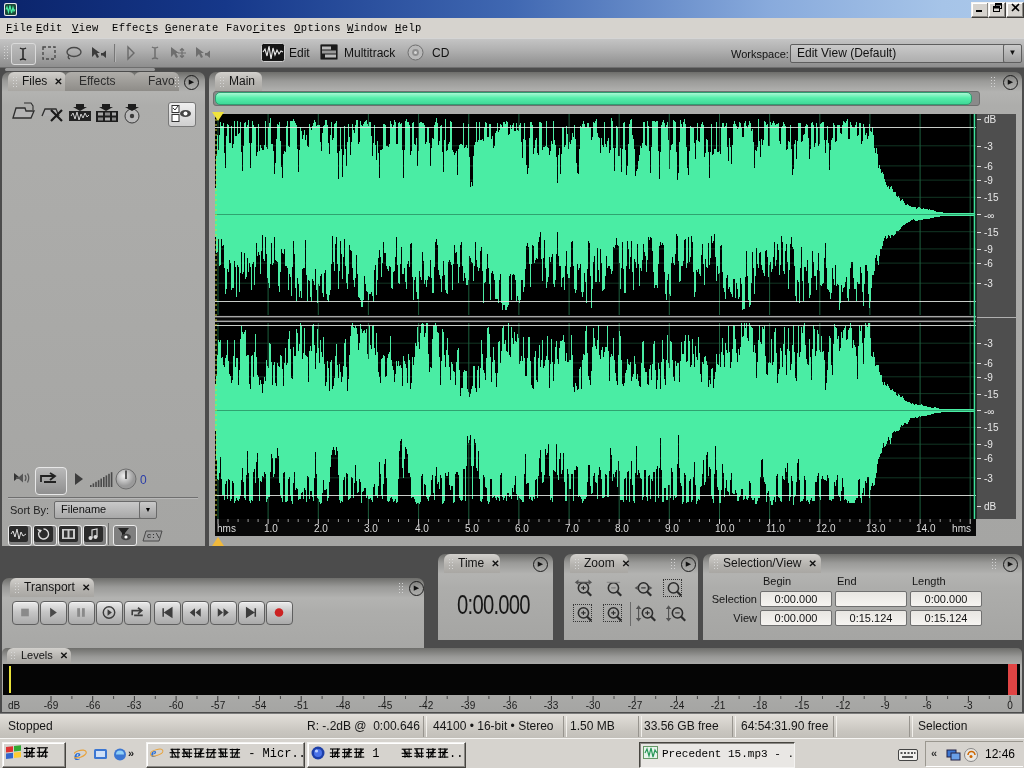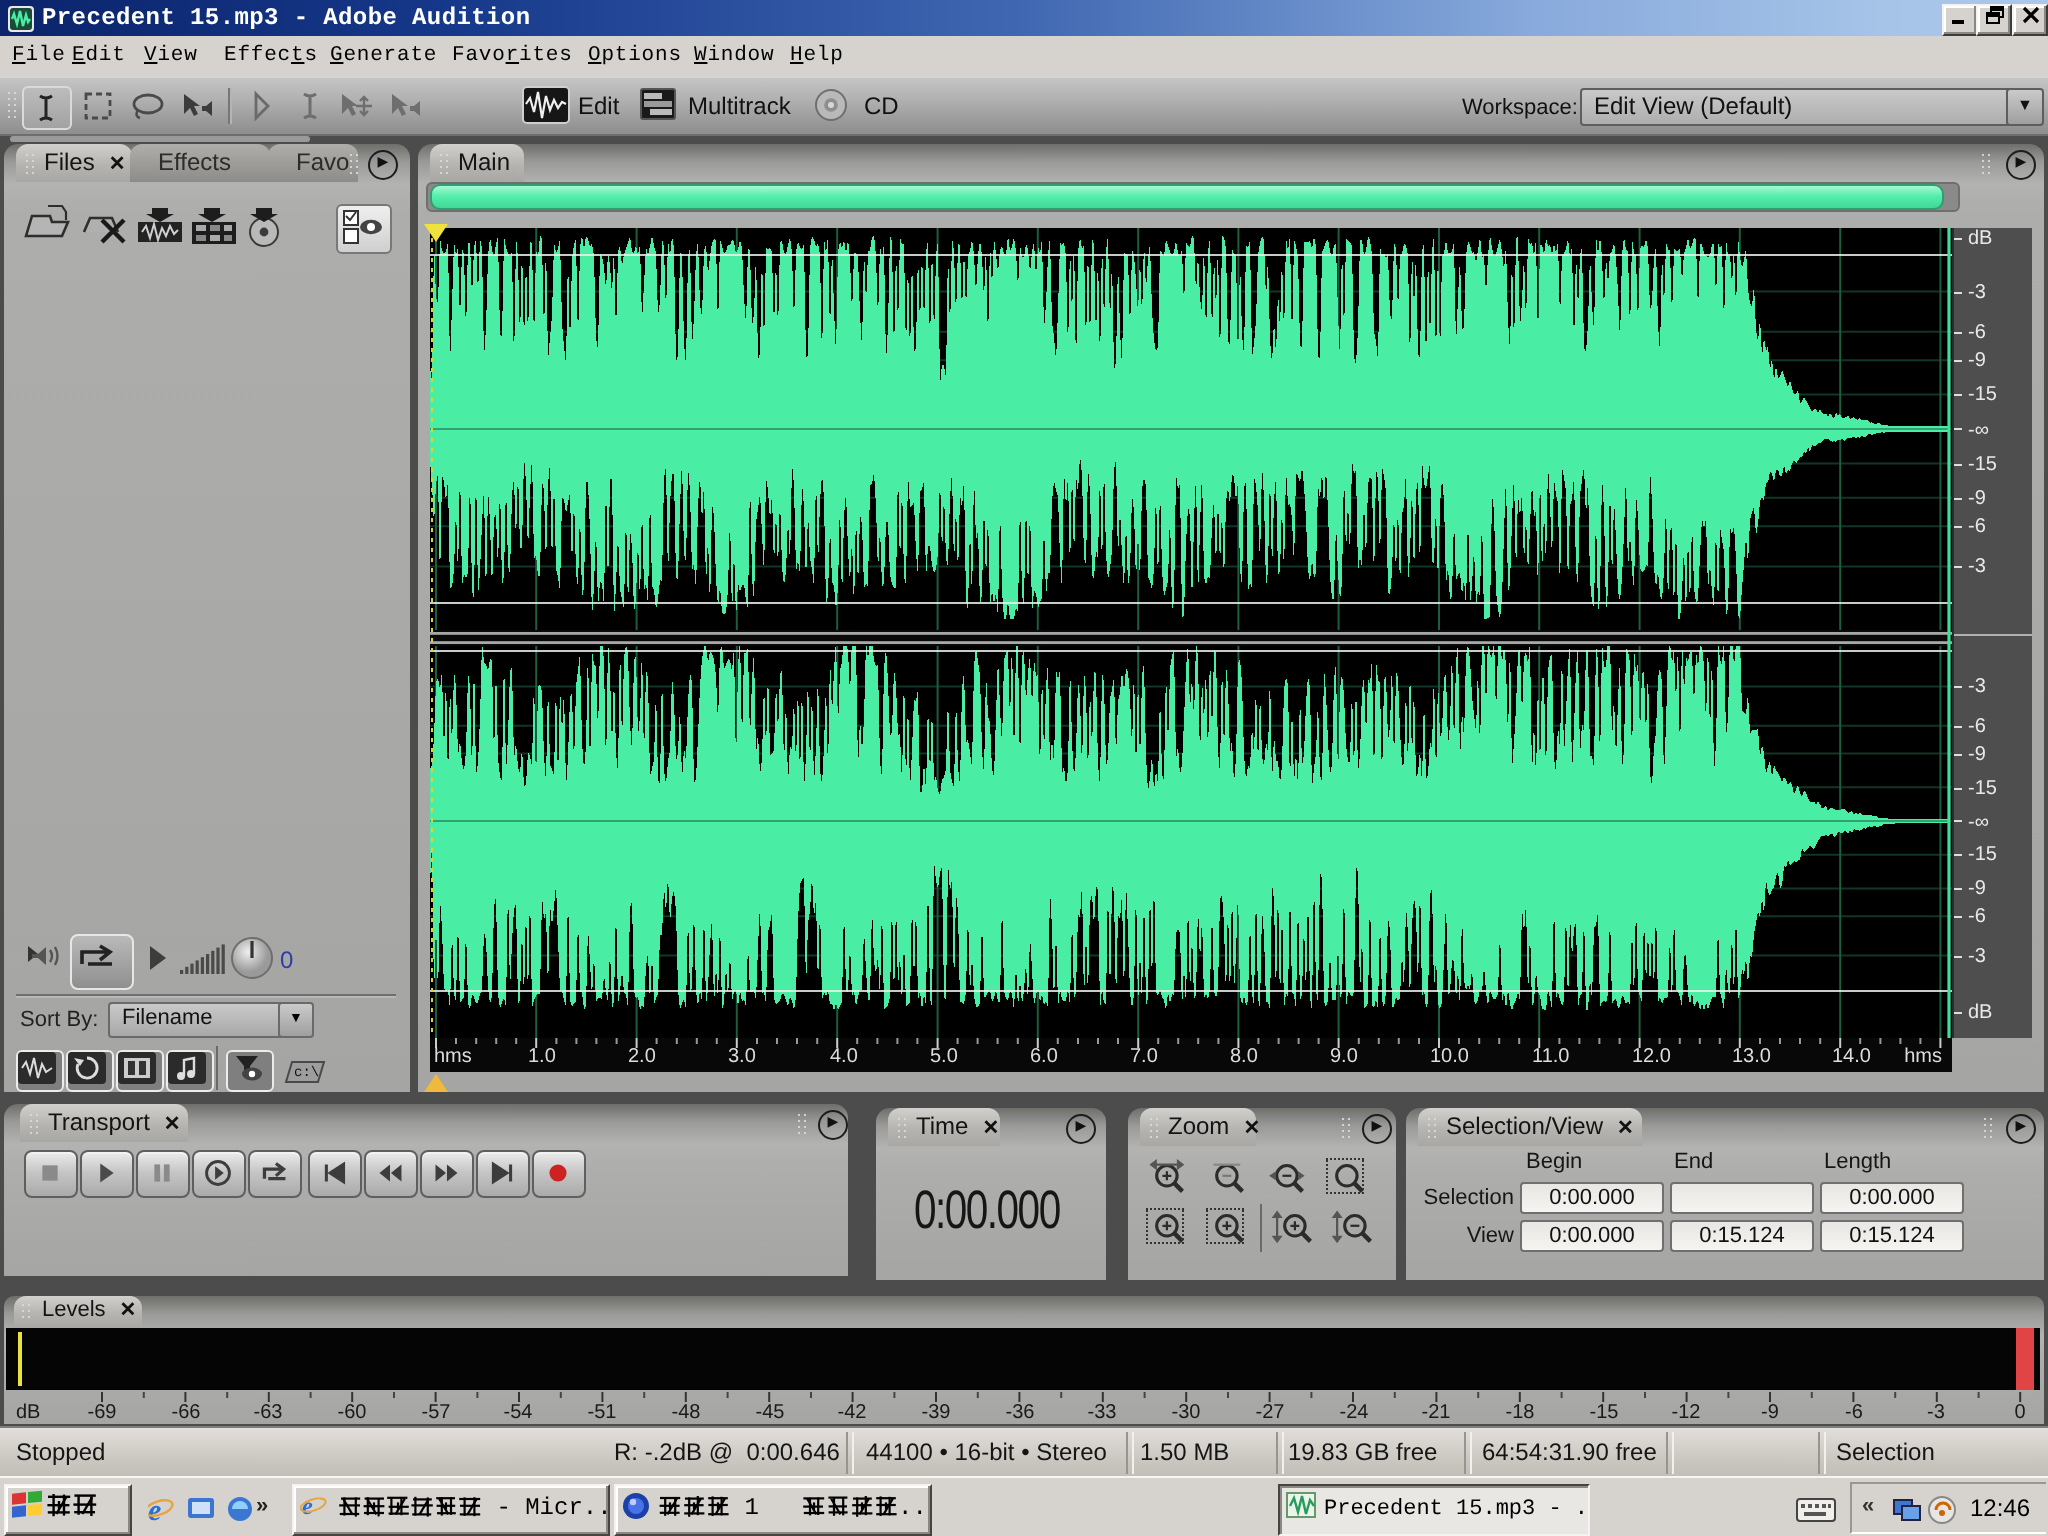--- a/index.html
+++ b/index.html
@@ -40,21 +40,20 @@
 .tkb{position:absolute;top:3px;height:24px;background:#d6d3ce;border:1px solid;border-color:#f4f3f1 #46443f #46443f #f4f3f1;box-shadow:inset -1px -1px 0 #8a8884,inset 1px 1px 0 #fff;font:12px Liberation Mono,monospace;color:#000;line-height:22px;white-space:nowrap;overflow:hidden}
 .tkb.active{background:#e9e7e4;border-color:#46443f #f4f3f1 #f4f3f1 #46443f;box-shadow:inset 1px 1px 0 #8a8884}
 </style></head><body>
 <div id="app">
 <div id="title" class="abs">
       <svg class="abs" style="left:4px;top:3px" width="13" height="13" viewBox="0 0 13 13">
         <rect x="0" y="0" width="13" height="13" rx="2" fill="#e8e8e8"></rect>
         <rect x="1" y="1" width="11" height="11" rx="1.5" fill="#1a4a38"></rect>
         <path d="M2,6.5 L3,4 L4.5,9 L6,2.5 L7.5,10 L9,4.5 L10,8 L11,6.5" stroke="#4aeda4" stroke-width="1.2" fill="none"></path>
       </svg>
-      <div class="txt">Precedent 15.mp3 - Adobe Audition</div>
       <div class="wbtn" style="left:971px"><svg width="8" height="9" viewBox="0 0 8 9">
           <rect x="0" y="7" width="6" height="2" fill="#000"></rect>
         </svg></div>
       <div class="wbtn" style="left:988px"><svg width="9" height="9" viewBox="0 0 9 9">
           <rect x="2.5" y="0.5" width="6" height="5" fill="none" stroke="#000"></rect>
           <rect x="2.5" y="0.5" width="6" height="2" fill="#000"></rect>
           <rect x="0.5" y="3.5" width="6" height="5" fill="#d6d3ce" stroke="#000"></rect>
           <rect x="0.5" y="3.5" width="6" height="2" fill="#000"></rect>
         </svg></div>
       <div class="wbtn" style="left:1006px"><svg width="9" height="9" viewBox="0 0 9 9">
@@ -404,21 +403,21 @@
           <line x1="705.1" x2="705.1" y1="0" y2="5" stroke="#ccc"></line>
           <line x1="715.1" x2="715.1" y1="0" y2="3" stroke="#999"></line>
           <line x1="725.2" x2="725.2" y1="0" y2="3" stroke="#999"></line>
           <line x1="735.2" x2="735.2" y1="0" y2="3" stroke="#999"></line>
           <line x1="745.2" x2="745.2" y1="0" y2="3" stroke="#999"></line>
           <line x1="755.2" x2="755.2" y1="0" y2="5" stroke="#ccc"></line>
         </svg><div class="abs" style="left:2px;top:4px;font:10px Liberation Sans;color:#ddd">hms</div><div class="abs" style="left:49px;top:4px;font:10px Liberation Sans;color:#ddd">1.0</div><div class="abs" style="left:99px;top:4px;font:10px Liberation Sans;color:#ddd">2.0</div><div class="abs" style="left:149px;top:4px;font:10px Liberation Sans;color:#ddd">3.0</div><div class="abs" style="left:200px;top:4px;font:10px Liberation Sans;color:#ddd">4.0</div><div class="abs" style="left:250px;top:4px;font:10px Liberation Sans;color:#ddd">5.0</div><div class="abs" style="left:300px;top:4px;font:10px Liberation Sans;color:#ddd">6.0</div><div class="abs" style="left:350px;top:4px;font:10px Liberation Sans;color:#ddd">7.0</div><div class="abs" style="left:400px;top:4px;font:10px Liberation Sans;color:#ddd">8.0</div><div class="abs" style="left:450px;top:4px;font:10px Liberation Sans;color:#ddd">9.0</div><div class="abs" style="left:500px;top:4px;font:10px Liberation Sans;color:#ddd">10.0</div><div class="abs" style="left:551px;top:4px;font:10px Liberation Sans;color:#ddd">11.0</div><div class="abs" style="left:601px;top:4px;font:10px Liberation Sans;color:#ddd">12.0</div><div class="abs" style="left:651px;top:4px;font:10px Liberation Sans;color:#ddd">13.0</div><div class="abs" style="left:701px;top:4px;font:10px Liberation Sans;color:#ddd">14.0</div><div class="abs" style="right:5px;top:4px;font:10px Liberation Sans;color:#ddd">hms</div></div>
       <div class="abs" style="left:3px;top:40px;width:0;height:0;border-left:6px solid transparent;border-right:6px solid transparent;border-top:9px solid #f0e23c"></div>
       <div class="abs" style="left:3px;top:465px;width:0;height:0;border-left:6px solid transparent;border-right:6px solid transparent;border-bottom:9px solid #f0b93c"></div>
     </div>
-    <div class="panel" style="left:2px;top:552px;width:422px;height:86px">
+    <div class="panel" style="left:2px;top:578px;width:422px;height:86px">
       <div class="ptab" style="left:8px;width:64px"><span class="grip" style="left:4px;top:4px"></span>Transport<span class="x">✕</span></div>
       <div class="grip" style="left:396px;top:4px"></div>
       <div class="pmenu" style="left:407px;top:3px">▶</div>
       <div class="tbtn" style="left:10px;top:23px"><svg width="24" height="21" viewBox="0 0 24 22">
           <rect x="8" y="7" width="8" height="8" fill="#8a8a8a"></rect>
         </svg></div>
       <div class="tbtn" style="left:38px;top:23px"><svg width="24" height="21" viewBox="0 0 24 22">
           <path d="M9,6 L16,11 L9,16 Z" fill="#4a4a4a"></path>
         </svg></div>
       <div class="tbtn" style="left:66px;top:23px"><svg width="24" height="21" viewBox="0 0 24 22">
@@ -604,21 +603,21 @@
       <div class="sep" style="left:423px"></div>
       <div class="sep" style="left:563px"></div>
       <div class="sep" style="left:638px"></div>
       <div class="sep" style="left:732px"></div>
       <div class="sep" style="left:833px"></div>
       <div class="sep" style="left:909px"></div>
       <div style="left:8px">Stopped</div>
       <div style="left:307px">R: -.2dB @&nbsp;&nbsp;0:00.646</div>
       <div style="left:433px">44100 • 16-bit • Stereo</div>
       <div style="left:570px">1.50 MB</div>
-      <div style="left:644px">19.83 GB free</div>
+      <div style="left:644px">33.56 GB free</div>
       <div style="left:741px">64:54:31.90 free</div>
       <div style="left:918px">Selection</div>
     </div>
     <div id="task" class="abs">
       <div class="tkb" style="left:2px;width:62px"><svg width="18" height="16" viewBox="0 0 18 16" style="vertical-align:-3px;margin-left:2px">
           <g transform="skewY(-6)">
             <rect x="1" y="3" width="7" height="5.5" fill="#d33"></rect>
             <rect x="9" y="3" width="7" height="5.5" fill="#3a3"></rect>
             <rect x="1" y="9.5" width="7" height="5.5" fill="#36c"></rect>
             <rect x="9" y="9.5" width="7" height="5.5" fill="#fc3"></rect>

